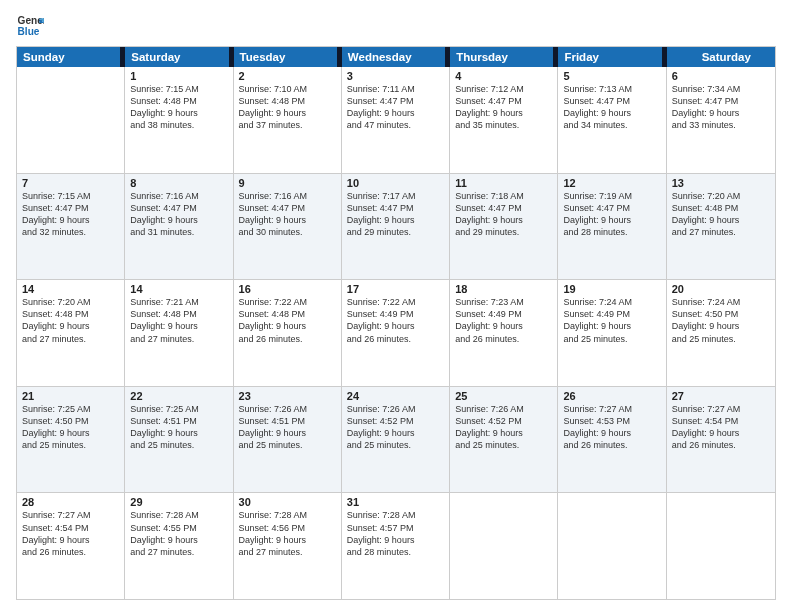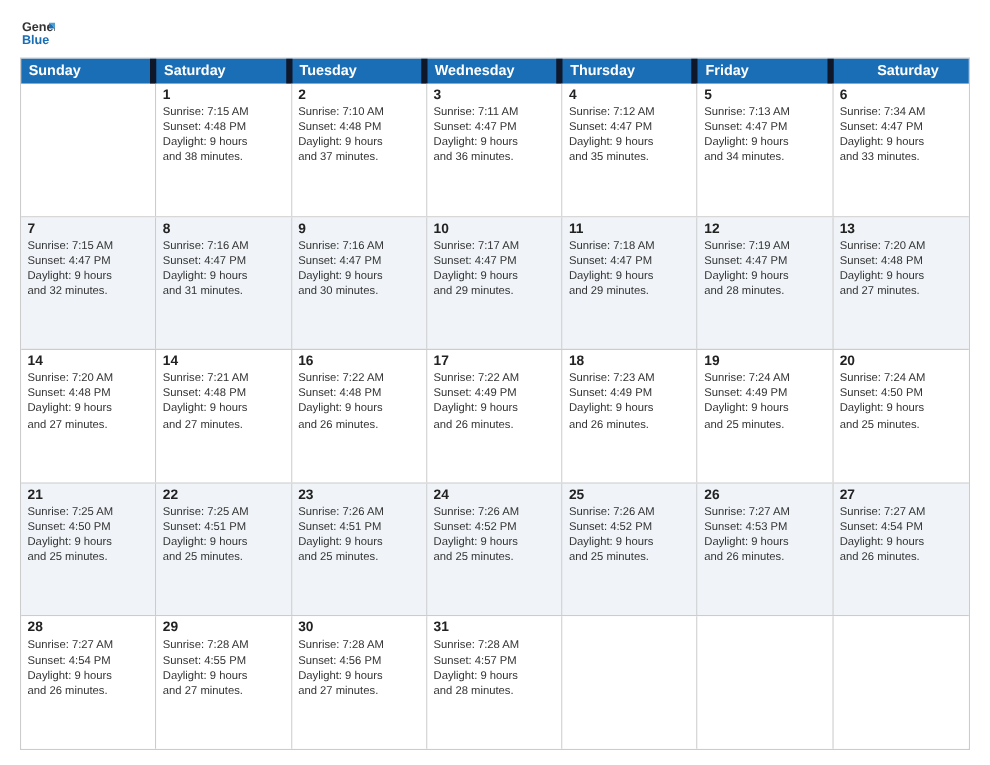--- a/index.html
+++ b/index.html
@@ -147,21 +147,21 @@
             <span class="cell-line">Sunrise: 7:10 AM</span>
             <span class="cell-line">Sunset: 4:48 PM</span>
             <span class="cell-line">Daylight: 9 hours</span>
             <span class="cell-line">and 37 minutes.</span>
           </div>
           <div class="cal-cell">
             <span class="day-num">3</span>
             <span class="cell-line">Sunrise: 7:11 AM</span>
             <span class="cell-line">Sunset: 4:47 PM</span>
             <span class="cell-line">Daylight: 9 hours</span>
-            <span class="cell-line">and 36 minutes.</span>
+            <span class="cell-line">and 47 minutes.</span>
           </div>
           <div class="cal-cell">
             <span class="day-num">4</span>
             <span class="cell-line">Sunrise: 7:12 AM</span>
             <span class="cell-line">Sunset: 4:47 PM</span>
             <span class="cell-line">Daylight: 9 hours</span>
             <span class="cell-line">and 35 minutes.</span>
           </div>
           <div class="cal-cell">
             <span class="day-num">5</span>

